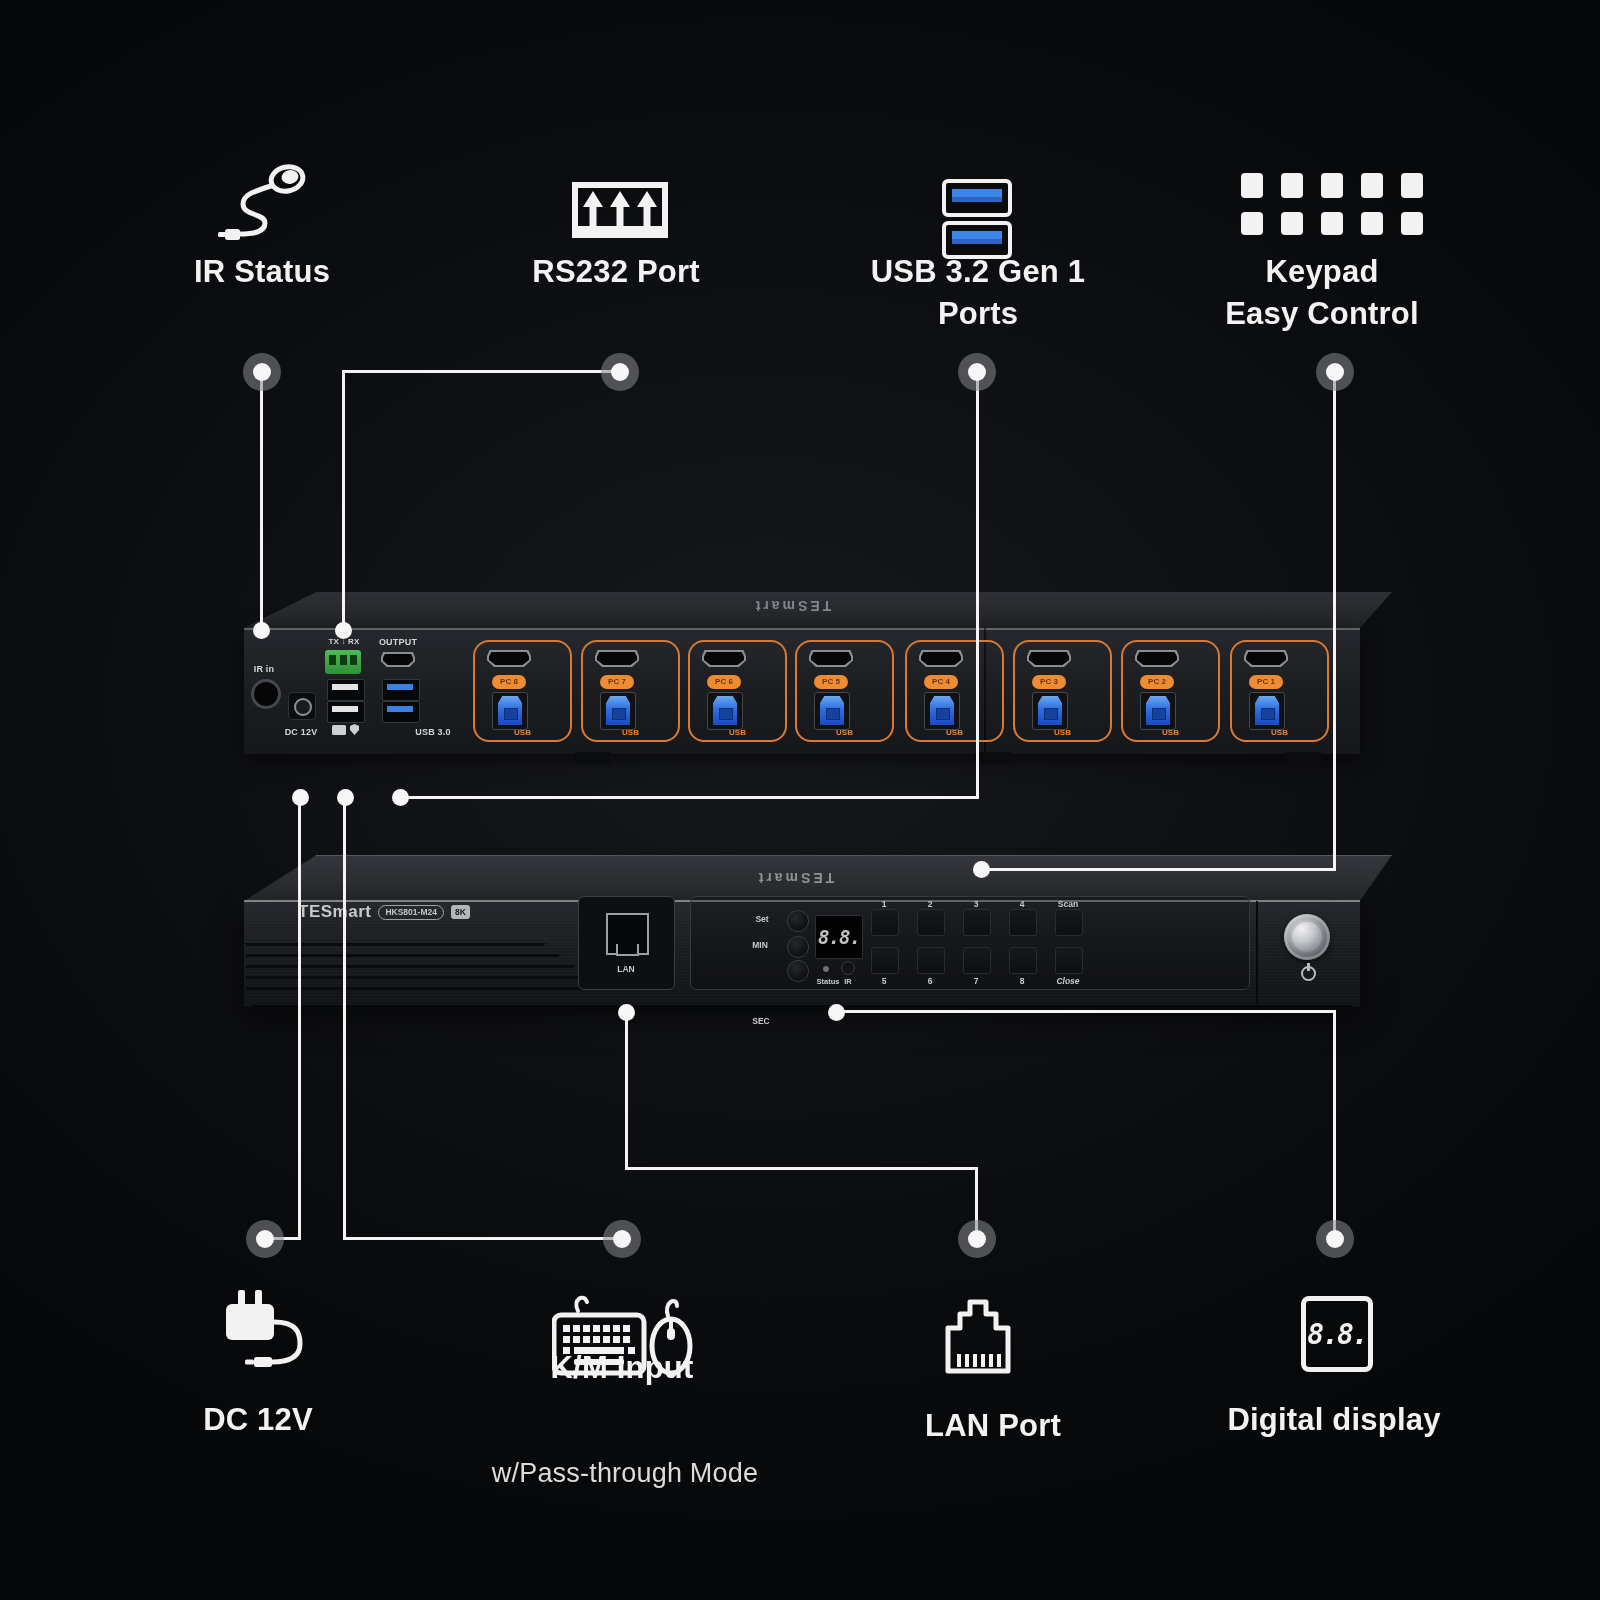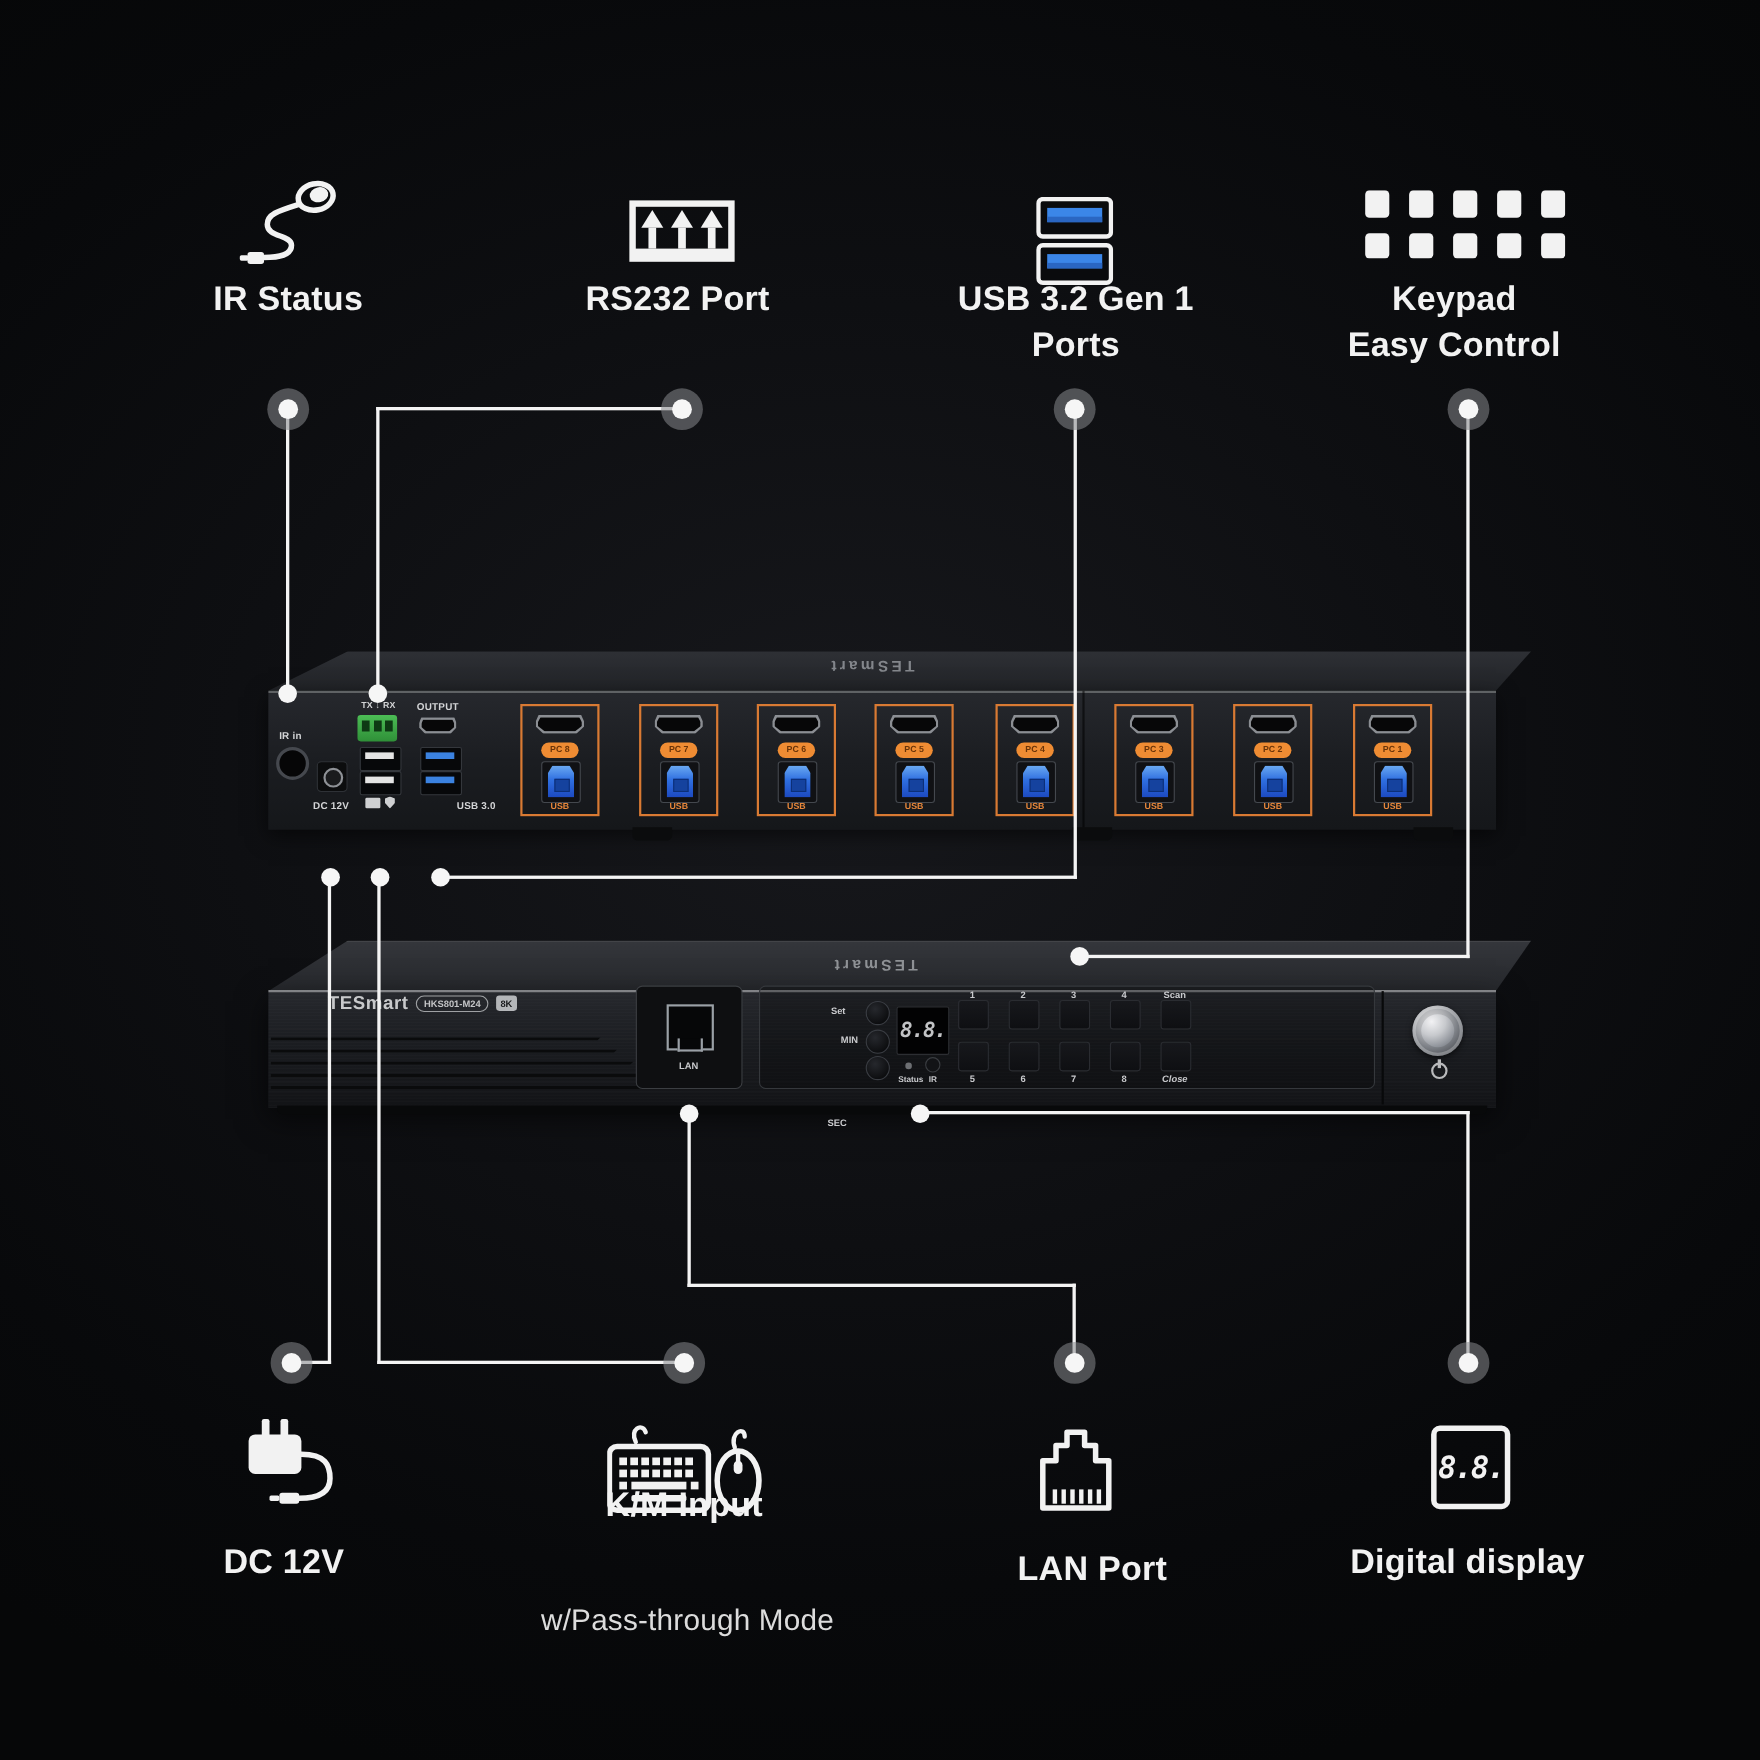--- a/index.html
+++ b/index.html
@@ -20,21 +20,21 @@
   
   .top-surface{position:absolute;left:244px;width:1148px;z-index:10;
      clip-path:polygon(0 100%, 6.3% 0, 100% 0, 97.2% 100%);}
   .face{position:absolute;left:244px;width:1116px;z-index:11;}
   .toplogo{position:absolute;width:240px;text-align:center;transform:rotate(180deg);
      font-weight:bold;font-size:14px;letter-spacing:3px;color:#83868b;z-index:12;}
   .ptext{position:absolute;color:#d3d4d6;font-size:9px;font-weight:bold;white-space:nowrap;
      transform:translateX(-50%);z-index:14;letter-spacing:.2px;}
   .usbport{position:absolute;width:36px;height:20px;background:#07080a;border:1px solid #34373c;border-radius:2px;z-index:13;}
   .usbport i{position:absolute;left:4px;top:4px;width:26px;height:6px;display:block;}
-  .pcgroup{position:absolute;top:640px;width:68px;height:98px;border:2px solid #d97a33;border-radius:0;z-index:13;}
+  .pcgroup{position:absolute;top:640px;width:68px;height:98px;border:2px solid #d97a33;border-radius:16px;z-index:13;padding-left:27px;}
   .hdmi{position:absolute;background:#8b8e93;clip-path:polygon(6% 0,94% 0,100% 35%,100% 62%,84% 100%,16% 100%,0 62%,0 35%);}
   .hdmi i{position:absolute;left:2px;top:2px;right:2px;bottom:2px;display:block;background:#070708;
      clip-path:polygon(6% 0,94% 0,100% 35%,100% 62%,84% 100%,16% 100%,0 62%,0 35%);}
   .pcpill{position:absolute;left:17px;top:33px;width:34px;height:14px;background:#ef8c33;border-radius:7px;
      color:#6b3408;font-size:8px;font-weight:bold;text-align:center;line-height:14px;}
   .usbb{position:absolute;left:17px;top:50px;width:34px;height:36px;background:#101114;border:1px solid #44484e;border-radius:3px;}
   .usbb .b1{position:absolute;left:5px;top:3px;width:24px;height:29px;
      background:linear-gradient(180deg,#6aa9f2 0%,#2f6fe0 45%,#1c49c0 100%);
      clip-path:polygon(18% 0,82% 0,100% 24%,100% 100%,0 100%,0 24%);}
   .usbb .b2{position:absolute;left:11px;top:15px;width:12px;height:10px;background:#15429e;border:1px solid #0c2f78;}
@@ -315,21 +315,21 @@
        border:2px solid #9aa0a6;background:#060708;z-index:14;"></div>
   <div class="abs" style="left:616px;top:944px;width:19px;height:10px;
        border:2px solid #9aa0a6;border-top:none;background:#060708;z-index:15;"></div>
   <div class="flbl" style="left:626px;top:964px;">LAN</div>
 
   <div class="abs" style="left:690px;top:896px;width:558px;height:92px;
        border:1px solid #35383c;border-radius:6px;background:rgba(0,0,0,.25);z-index:12;"></div>
 
   <div class="flbl" style="left:762px;top:914px;">Set</div>
   <div class="cbtn" style="left:787px;top:910px;"></div>
-  <div class="flbl" style="left:760px;top:940px;text-align:right;">MIN</div>
+  <div class="flbl" style="left:760px;top:940px;">MIN</div>
   <div class="cbtn" style="left:787px;top:936px;"></div>
   <div class="flbl" style="left:761px;top:1016px;">SEC</div>
   <div class="cbtn" style="left:787px;top:960px;"></div>
 
   <div class="abs" style="left:815px;top:915px;width:46px;height:42px;
        background:#020203;border:1px solid #2c2e32;border-radius:2px;z-index:14;">
     <div style="width:100%;height:100%;display:flex;align-items:center;justify-content:center;
                 font-family:'DejaVu Sans Mono',monospace;font-weight:bold;font-style:italic;
                 font-size:19px;color:#c2c3c5;letter-spacing:-1px;">8.8.</div>
   </div>

